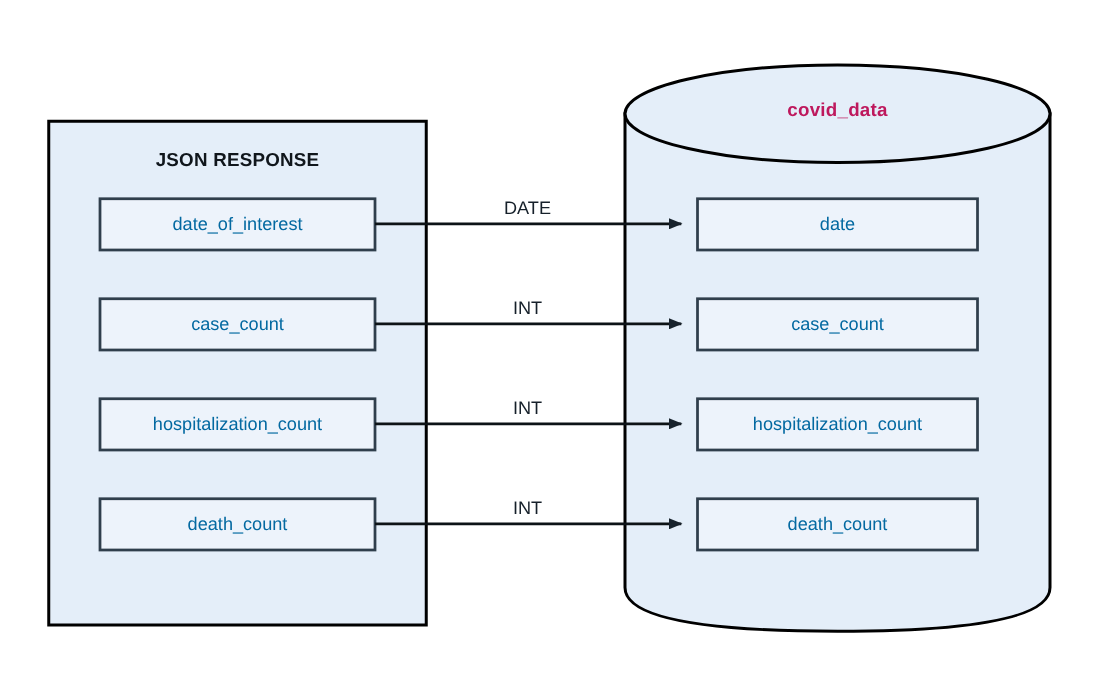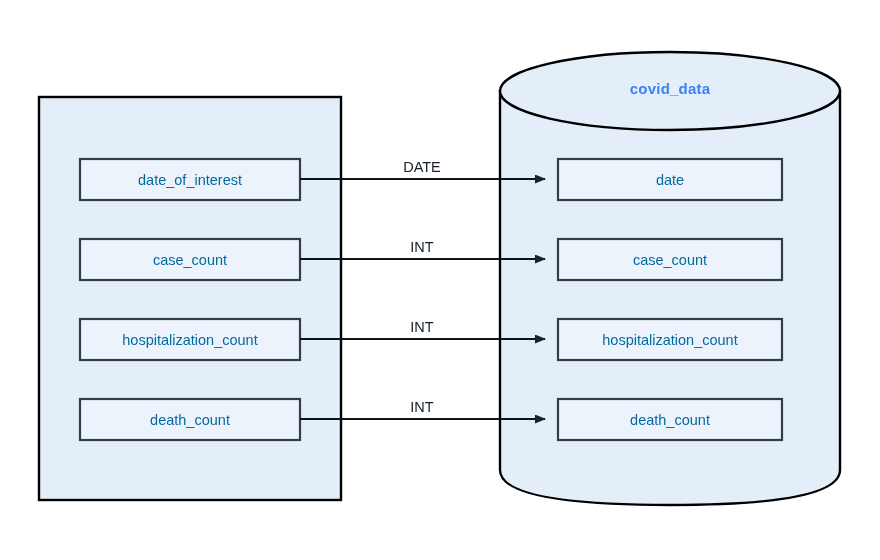--- a/index.html
+++ b/index.html
@@ -38,21 +38,21 @@
   }
   .panel-title {
     font-size: 15px;
     font-weight: bold;
     color: #10161c;
     letter-spacing: 0.2px;
   }
   .db-title {
     font-size: 15px;
     font-weight: bold;
-    color: #3b82f6;
+    color: #be185d;
     letter-spacing: 0.2px;
   }
   .field-text {
     font-size: 14.5px;
     color: #0369a1;
   }
   .edge-text {
     font-size: 14.5px;
     color: #16202a;
   }
@@ -99,20 +99,21 @@
   <g fill="none" stroke="#0d1317" stroke-width="2.2">
     <path d="M300,179 L545,179" marker-end="url(#arrowSolid)"></path>
     <path d="M300,259 L545,259" marker-end="url(#arrowSolid)"></path>
     <path d="M300,339 L545,339" marker-end="url(#arrowSolid)"></path>
     <path d="M300,419 L545,419" marker-end="url(#arrowSolid)"></path>
   </g>
 </svg>
 
 <div class="overlay">
 
+  <div class="lbl panel-title ctr" style="left:190px; top:128px;">JSON RESPONSE</div>
 
   <div class="lbl db-title ctr" style="left:670px; top:88px;">covid_data</div>
 
   <div class="lbl field-text ctr" style="left:190px; top:180px;">date_of_interest</div>
   <div class="lbl field-text ctr" style="left:190px; top:260px;">case_count</div>
   <div class="lbl field-text ctr" style="left:190px; top:340px;">hospitalization_count</div>
   <div class="lbl field-text ctr" style="left:190px; top:420px;">death_count</div>
 
   <div class="lbl field-text ctr" style="left:670px; top:180px;">date</div>
   <div class="lbl field-text ctr" style="left:670px; top:260px;">case_count</div>

